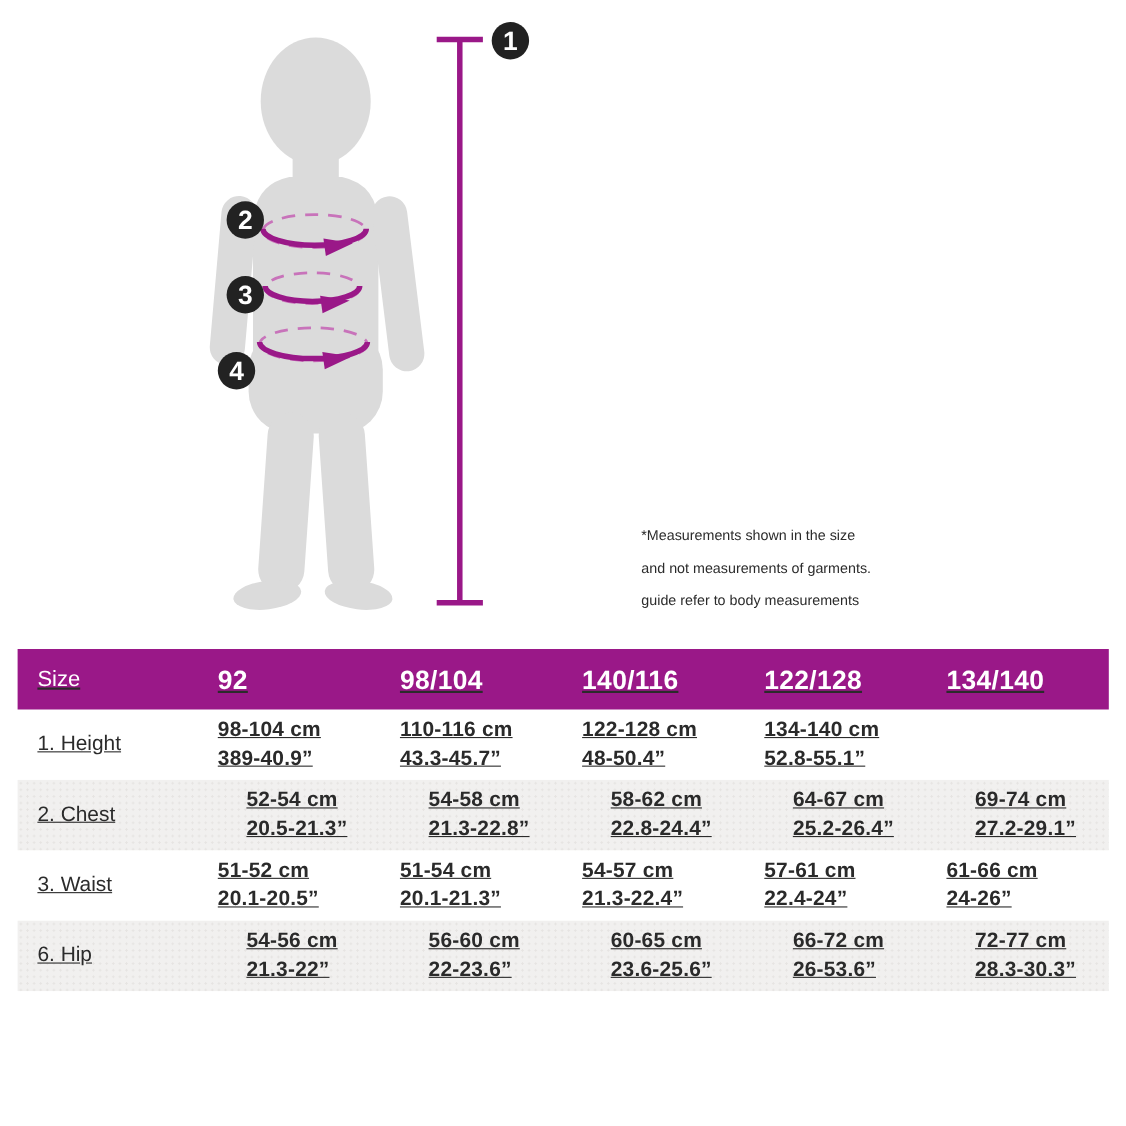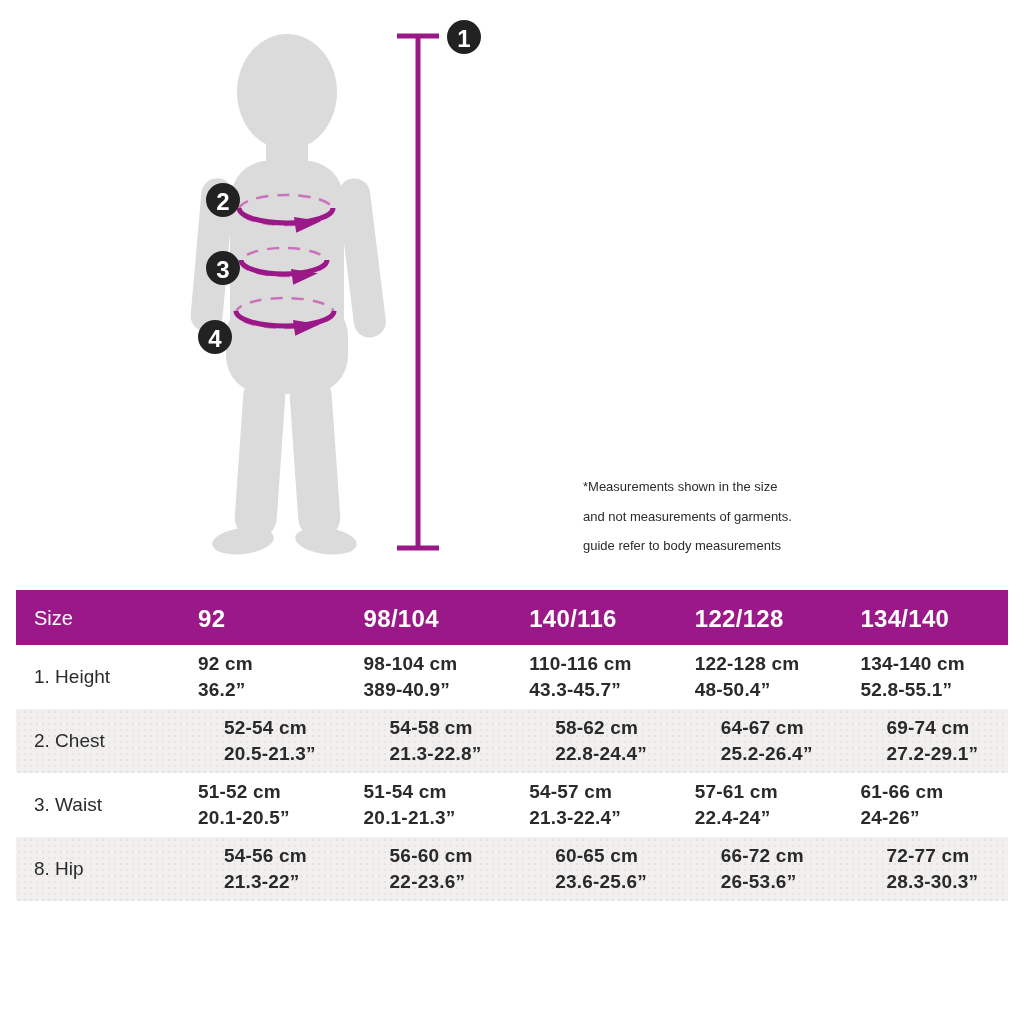--- a/index.html
+++ b/index.html
@@ -9,21 +9,21 @@
   }
   
   .fig-svg{position:absolute;left:0;top:0;width:1024px;height:580px;display:block;}
   
   .disclaimer{
     position:absolute;left:583px;top:472px;width:390px;
     font-size:13px;line-height:29.5px;color:#2b2b2b;
   }
   
   .size-table{
-    position:absolute;left:16px;top:590px;width:992px;
+    position:absolute;left:16px;top:590px;width:992px;text-decoration:underline;
   }
   .grid-row{display:grid;grid-template-columns:164px repeat(5,1fr);}
   .thead{background:#9a1888;color:#ffffff;padding-top:2px;}
   .hrow{height:53px;}
   .hrow > div{display:flex;align-items:center;padding-left:18px;}
   .hlabel{font-size:20px;font-weight:400;}
   .hsize{font-size:24px;font-weight:700;letter-spacing:.3px;}
   .hage{font-size:19px;font-weight:400;}
   .trow{height:64px;}
   .trow.alt{
@@ -105,24 +105,20 @@
       <div class="hsize">98/104</div>
       <div class="hsize">140/116</div>
       <div class="hsize">122/128</div>
       <div class="hsize">134/140</div>
     </div>
   </div>
 
   <div class="grid-row trow">
     <div class="rlabel">1. Height</div>
     <div class="vcell">
-      <div class="cm">92 cm</div>
-      <div class="in">36.2”</div>
-    </div>
-    <div class="vcell">
       <div class="cm">98-104 cm</div>
       <div class="in">389-40.9”</div>
     </div>
     <div class="vcell">
       <div class="cm">110-116 cm</div>
       <div class="in">43.3-45.7”</div>
     </div>
     <div class="vcell">
       <div class="cm">122-128 cm</div>
       <div class="in">48-50.4”</div>
@@ -175,21 +171,21 @@
       <div class="cm">57-61 cm</div>
       <div class="in">22.4-24”</div>
     </div>
     <div class="vcell">
       <div class="cm">61-66 cm</div>
       <div class="in">24-26”</div>
     </div>
   </div>
 
   <div class="grid-row trow alt">
-    <div class="rlabel">8. Hip</div>
+    <div class="rlabel">6. Hip</div>
     <div class="vcell">
       <div class="cm">54-56 cm</div>
       <div class="in">21.3-22”</div>
     </div>
     <div class="vcell">
       <div class="cm">56-60 cm</div>
       <div class="in">22-23.6”</div>
     </div>
     <div class="vcell">
       <div class="cm">60-65 cm</div>

